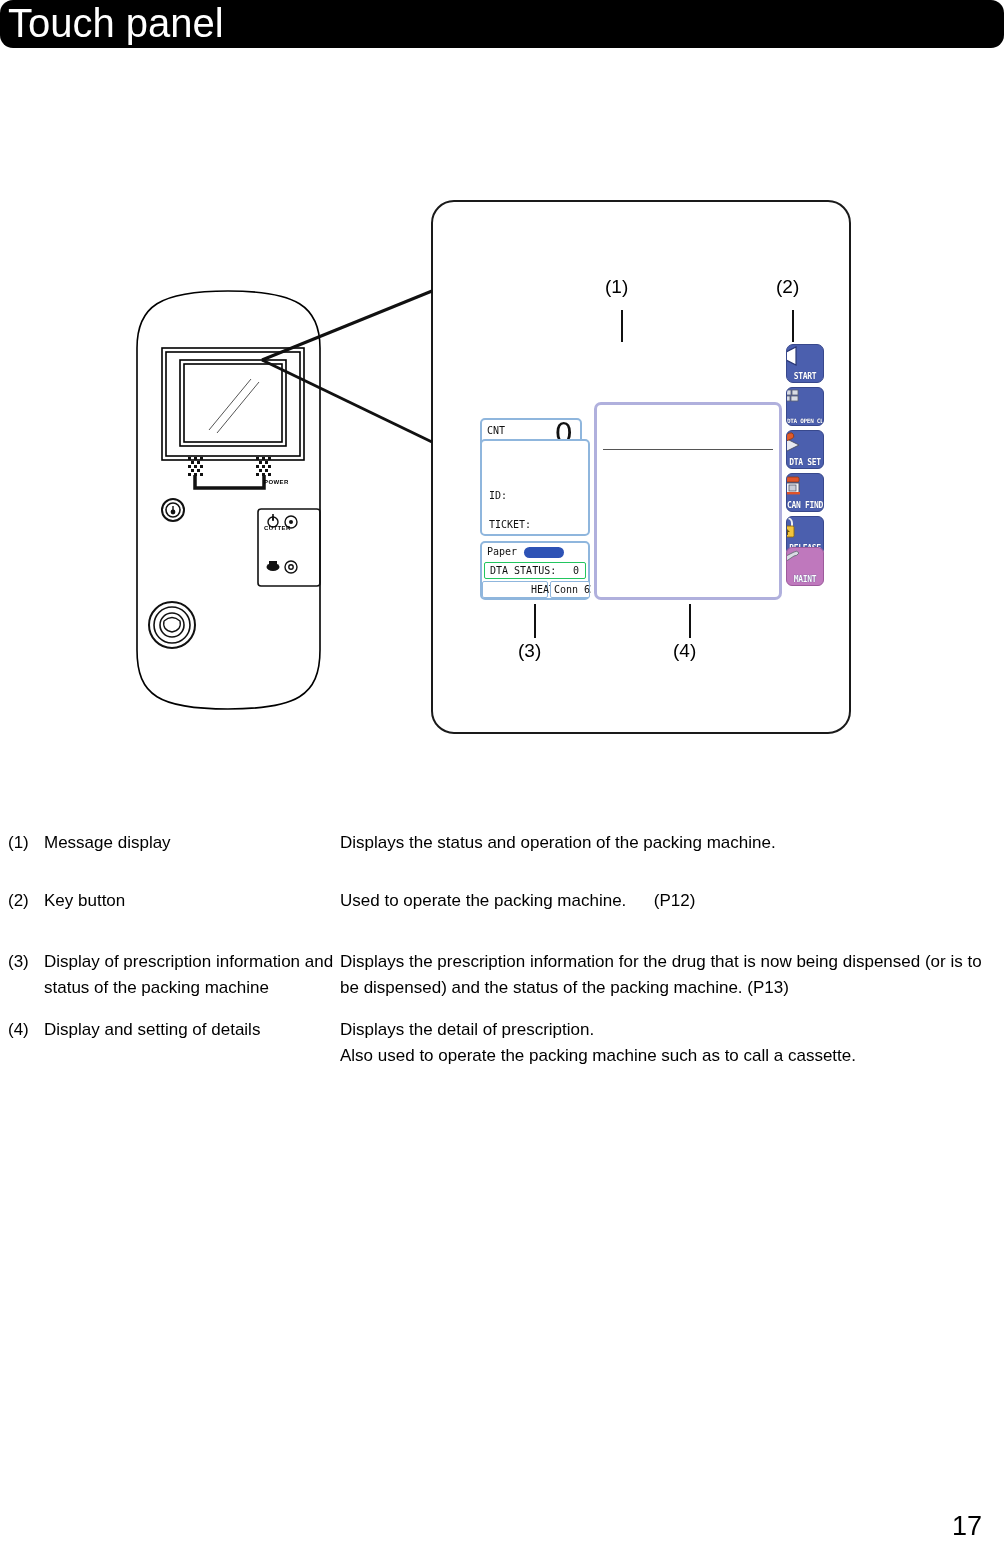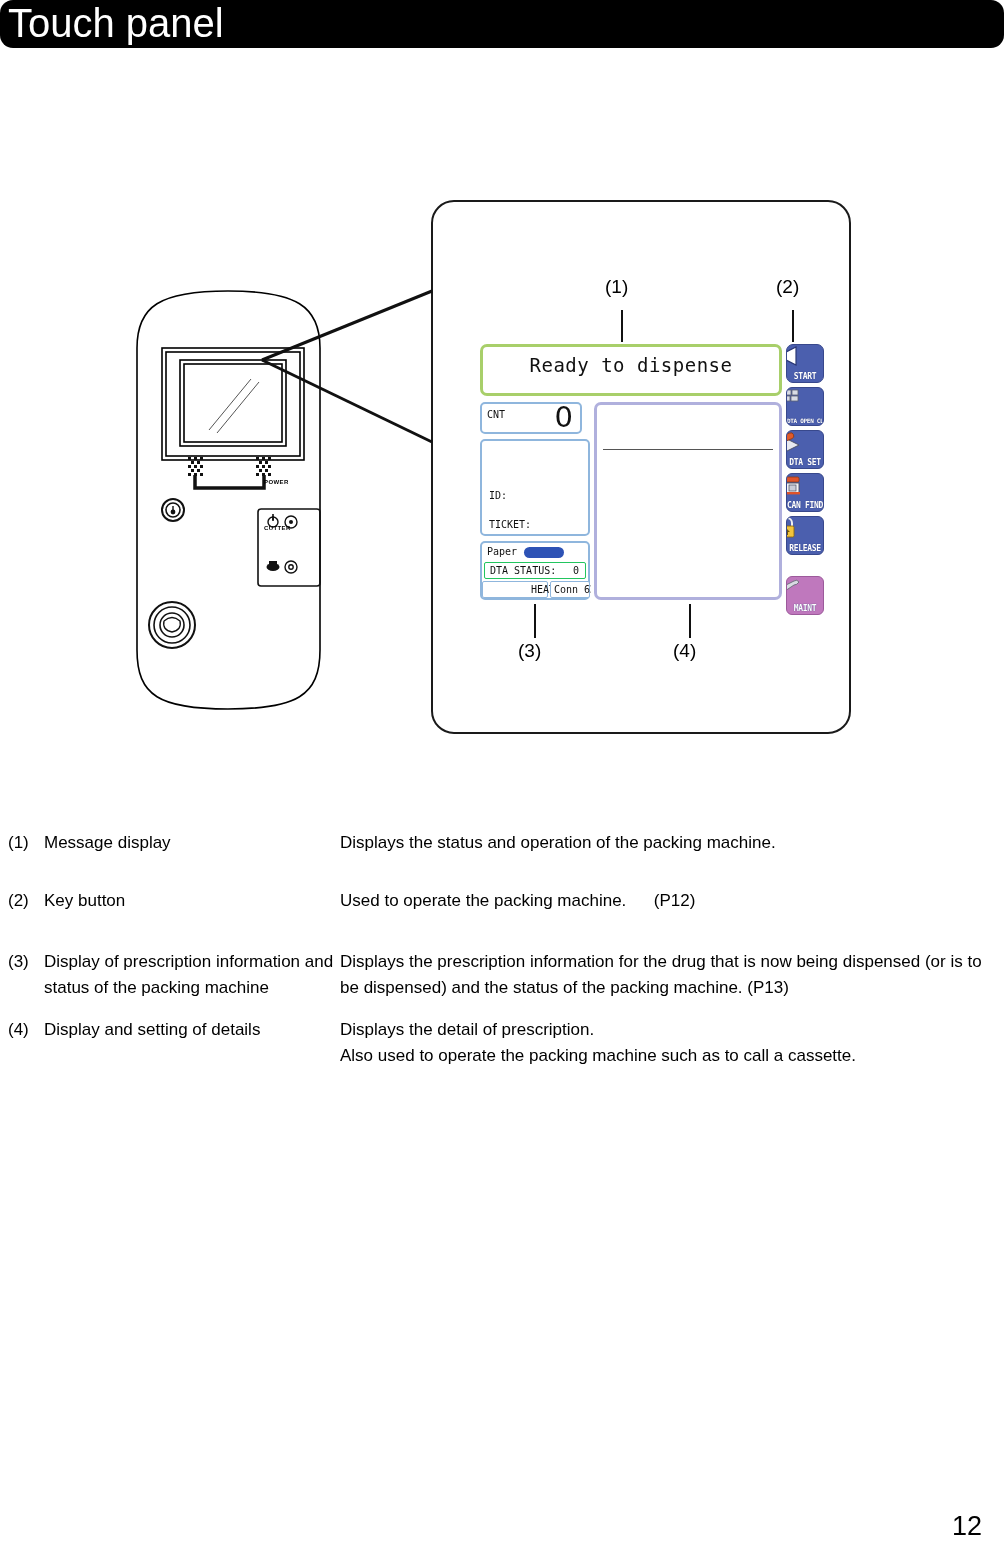--- a/index.html
+++ b/index.html
@@ -94,21 +94,21 @@
     height: 198px;
   }
   .lbox {
     box-sizing: border-box;
     background: #ffffff;
     border: 2px solid #8fb6dd;
     border-radius: 5px;
     position: absolute;
     left: 0;
   }
-  .cnt-box { top: 0;   width: 102px; height: 32px; }
+  .cnt-box { top: 16px;   width: 102px; height: 32px; }
   .cnt-label {
     position: absolute;
     left: 5px; top: 5px;
     font-family: "DejaVu Sans Mono", "Liberation Mono", monospace;
     font-size: 10px;
     color: #111;
   }
   .cnt-value {
     position: absolute;
     right: 7px; top: -3px;
@@ -431,23 +431,20 @@
   <div style="position:absolute;left:605px;top:228px;font-size:19px;">(1)</div>
   <div style="position:absolute;left:776px;top:228px;font-size:19px;">(2)</div>
   <div style="position:absolute;left:518px;top:592px;font-size:19px;">(3)</div>
   <div style="position:absolute;left:673px;top:592px;font-size:19px;">(4)</div>
 
   <div style="position:absolute;left:264px;top:431px;font-size:6px;font-weight:bold;letter-spacing:0.4px;">POWER</div>
   <div style="position:absolute;left:264px;top:477px;font-size:6px;font-weight:bold;letter-spacing:0.4px;">CUTTER</div>
 
   <div class="panel-ui">
 
-    <div class="msg-display">
-      <div class="msg-text">Ready to dispense</div>
-    </div>
 
     <div class="left-col">
 
       <div class="lbox cnt-box">
         <span class="cnt-label">CNT</span>
         <span class="cnt-value">0</span>
       </div>
 
       <div class="lbox id-box">
         <span class="id-line">ID:</span>
@@ -525,21 +522,21 @@
 
       <div class="key-btn" style="top:175px;">
         <svg class="key-icon" width="26" height="22" viewBox="0 0 26 22">
           <path d="M8 9 V6 a5 5 0 0 1 10 0 V9" fill="none" stroke="#f0f0f0" stroke-width="2"></path>
           <rect x="6" y="9" width="14" height="11" rx="1.5" fill="#f2c43c" stroke="#8a6a10" stroke-width="0.9"></rect>
           <path d="M13 12 l3 3 h-2 v3 h-2 v-3 h-2 Z" fill="#6a5310"></path>
         </svg>
         <div class="key-label">RELEASE</div>
       </div>
 
-      <div class="key-btn maint" style="top:235px;">
+      <div class="key-btn maint" style="top:206px;">
         <svg class="key-icon" width="30" height="22" viewBox="0 0 30 22">
           <path d="M5 16 q-3 -3 0 -6 q3 -3 7 -1 l10 -5 q3 -2 5 1 q-2 3 -5 3 l-9 6 q1 4 -2 6 q-3 2 -6 -1 Z" fill="#d9dbe3" stroke="#6a6c78" stroke-width="0.9"></path>
         </svg>
         <div class="key-label">MAINT</div>
       </div>
 
     </div>
   </div>
 </div>
 
@@ -574,13 +571,13 @@
     <div class="desc-num">(4)</div>
     <div class="desc-term">Display and setting of details</div>
     <div class="desc-def">
       <div>Displays the detail of prescription.</div>
       <div>Also used to operate the packing machine such as to call a cassette.</div>
     </div>
   </div>
 
 </div>
 
-<div class="page-number">12</div>
+<div class="page-number">17</div>
 
 </body></html>

